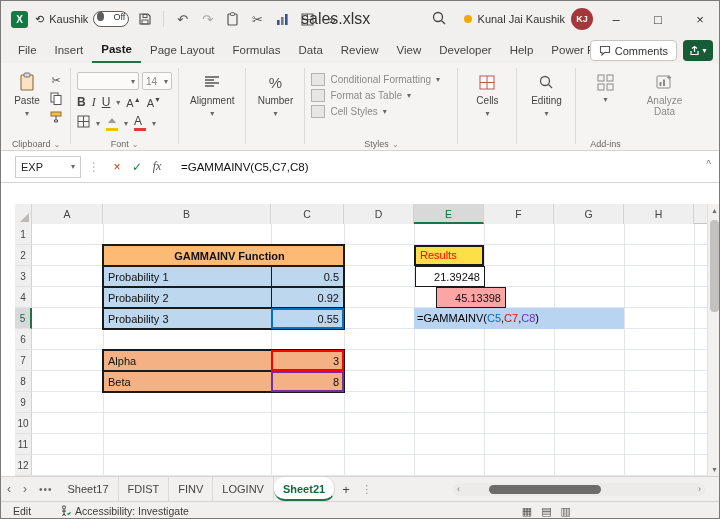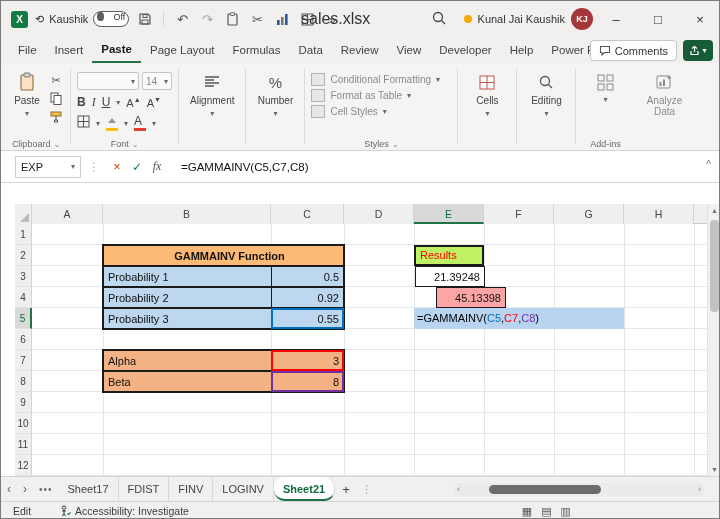--- a/index.html
+++ b/index.html
@@ -472,21 +472,21 @@
     <div class="cell blk" style="left:88px;  top:146px; width:169px; background:#F4B183;">Alpha</div>
     <div class="cell blk num" style="left:256px; top:146px; width:73px; background:#F4B183;">3</div>
     <div class="cell blk" style="left:88px;  top:167px; width:169px; background:#F4B183;">Beta</div>
     <div class="cell blk num" style="left:256px; top:167px; width:73px; background:#F4B183;">8</div>
     <div class="block-outline" style="left:87px; top:145px; width:243px; height:44px;"></div>
 
     <div class="ref-outline" style="left:256px; top:104px; width:73px; height:21px; border:2px solid #0070C0;"></div>
     <div class="ref-outline" style="left:256px; top:146px; width:73px; height:21px; border:2px solid #FF0000;"></div>
     <div class="ref-outline" style="left:256px; top:167px; width:73px; height:21px; border:2px solid #7030A0;"></div>
 
-    <div class="cell" style="left:399px; top:41px; width:70px; background:#bef264; color:#FF0000; border:2px solid #1a1a1a; line-height:17px;">Results</div>
+    <div class="cell" style="left:399px; top:41px; width:70px; background:#fde047; color:#FF0000; border:2px solid #1a1a1a; line-height:17px;">Results</div>
     <div class="cell blk num" style="left:400px; top:62px; width:70px; background:#fff;">21.39248</div>
     <div class="cell blk num" style="left:421px; top:83px; width:70px; background:#fca5a5;">45.13398</div>
 
     <div class="sel-formula" style="left:399px; top:104px; width:210px; background:#B8D4F0;"><span>=GAMMAINV(</span><span style="color:#0070C0">C5</span><span>,</span><span style="color:#FF0000">C7</span><span>,</span><span style="color:#7030A0">C8</span><span>)</span></div>
   </div>
 
   <div class="vscroll">
     <div class="vs-arrow">▲</div>
     <div class="vs-thumb"></div>
     <div class="vs-arrow vs-down">▼</div>

